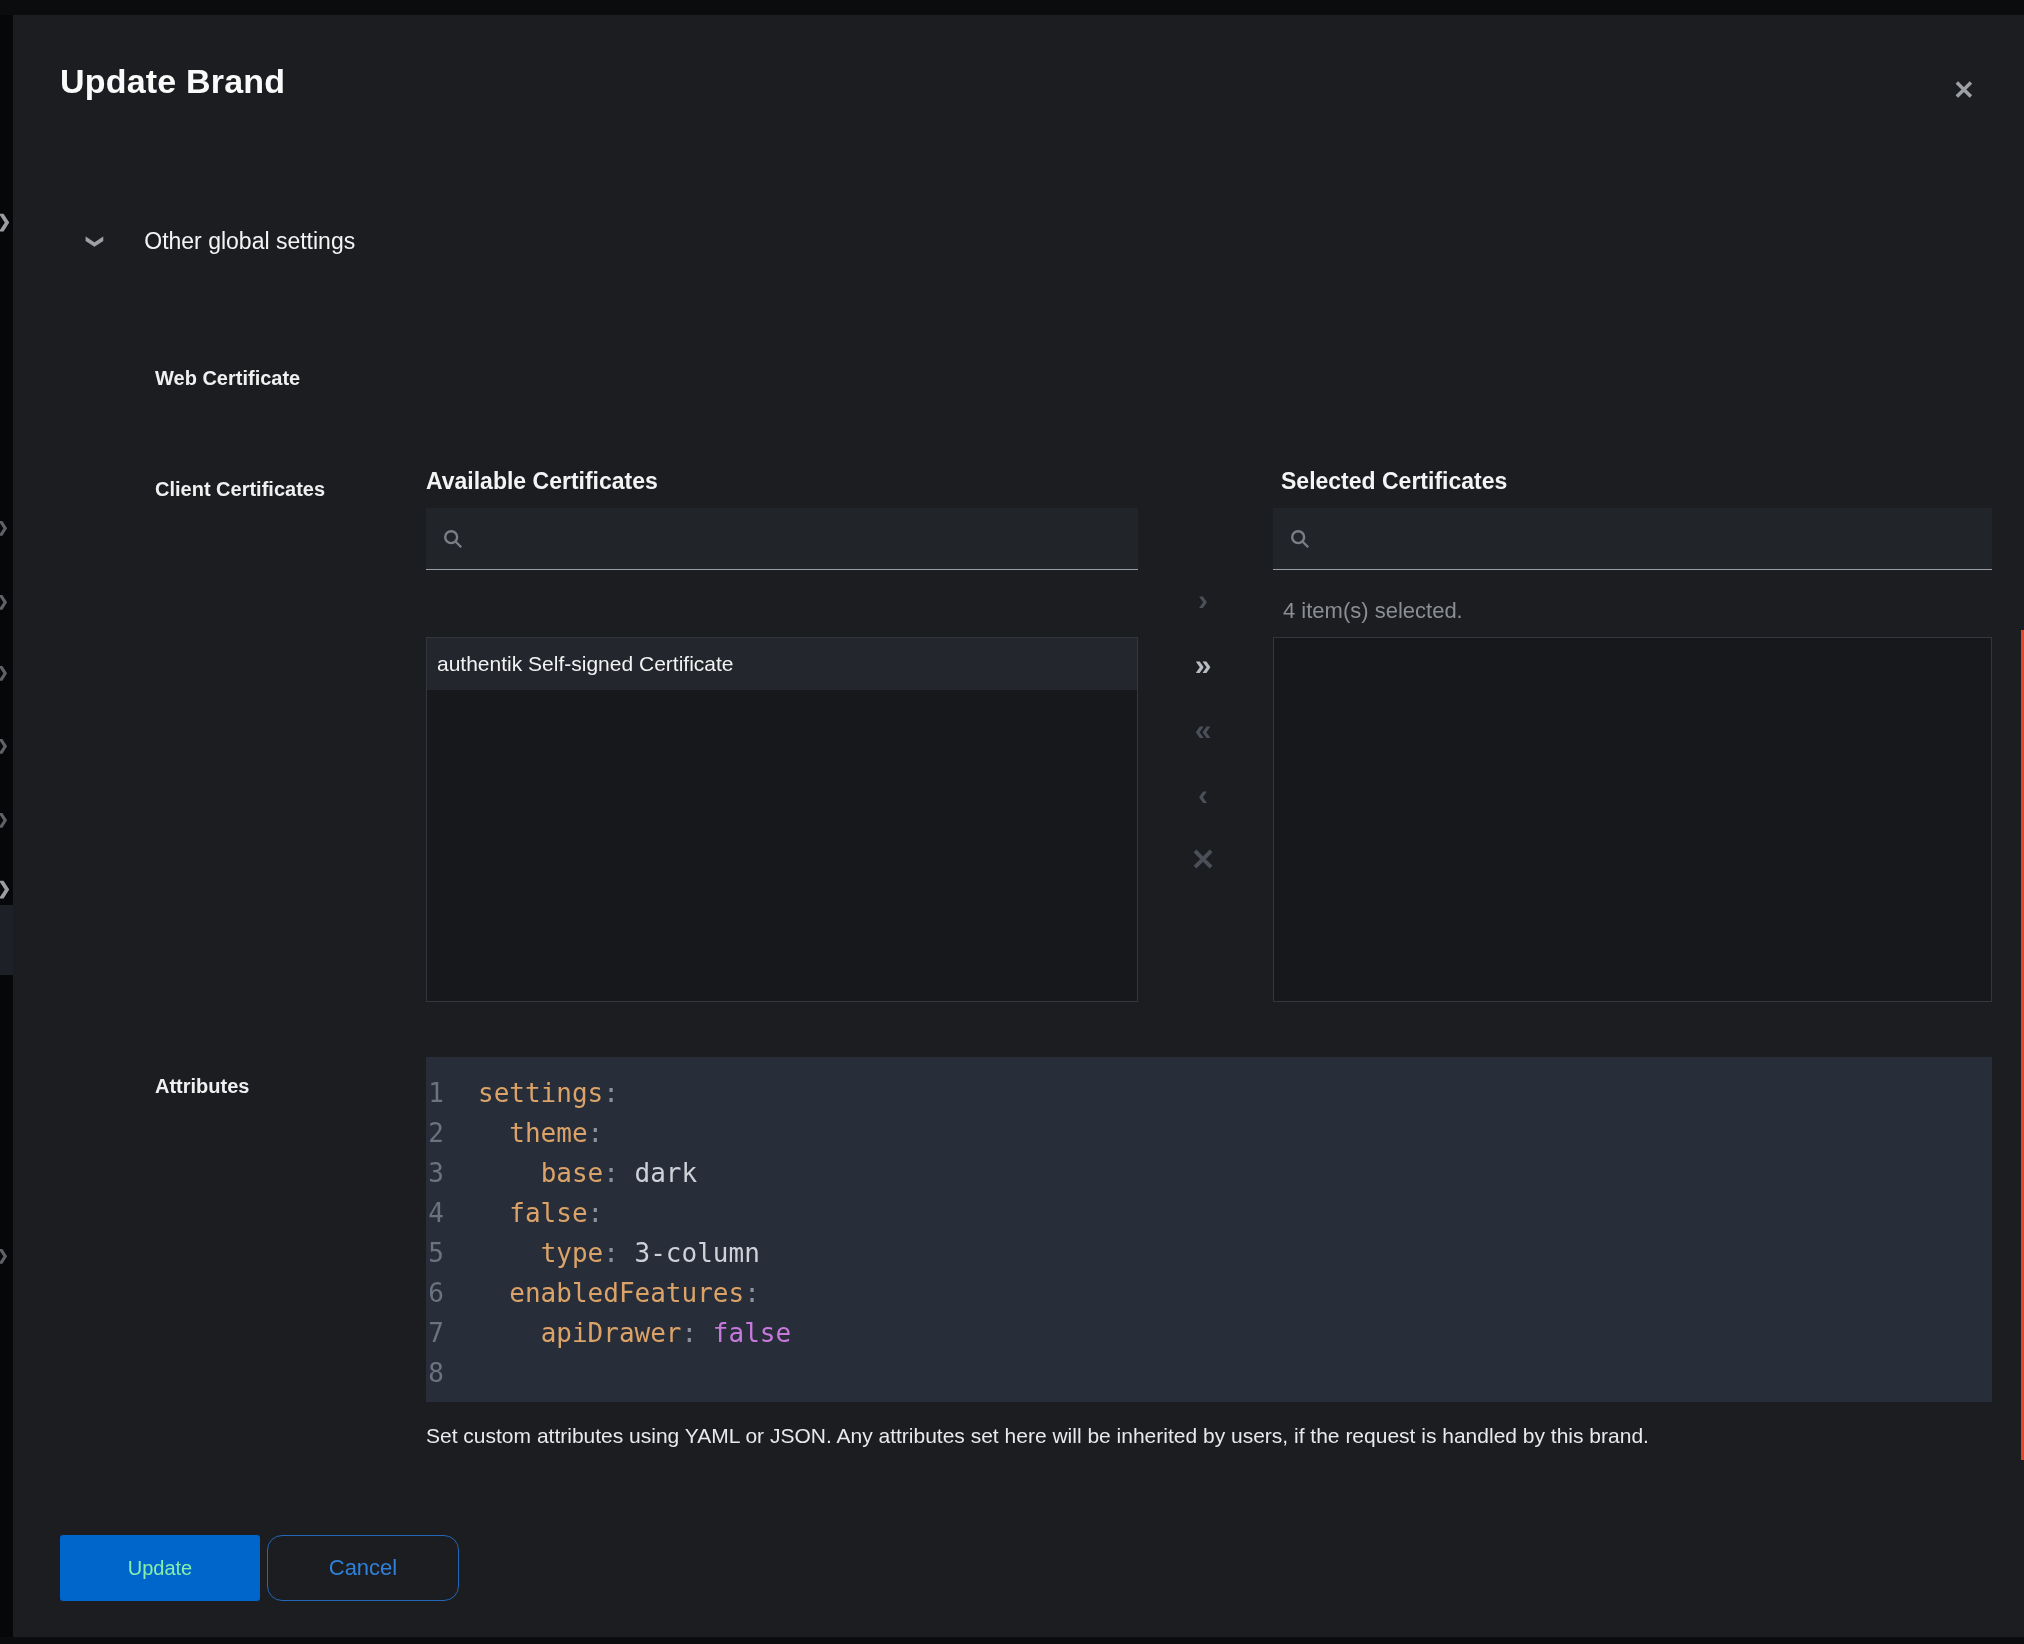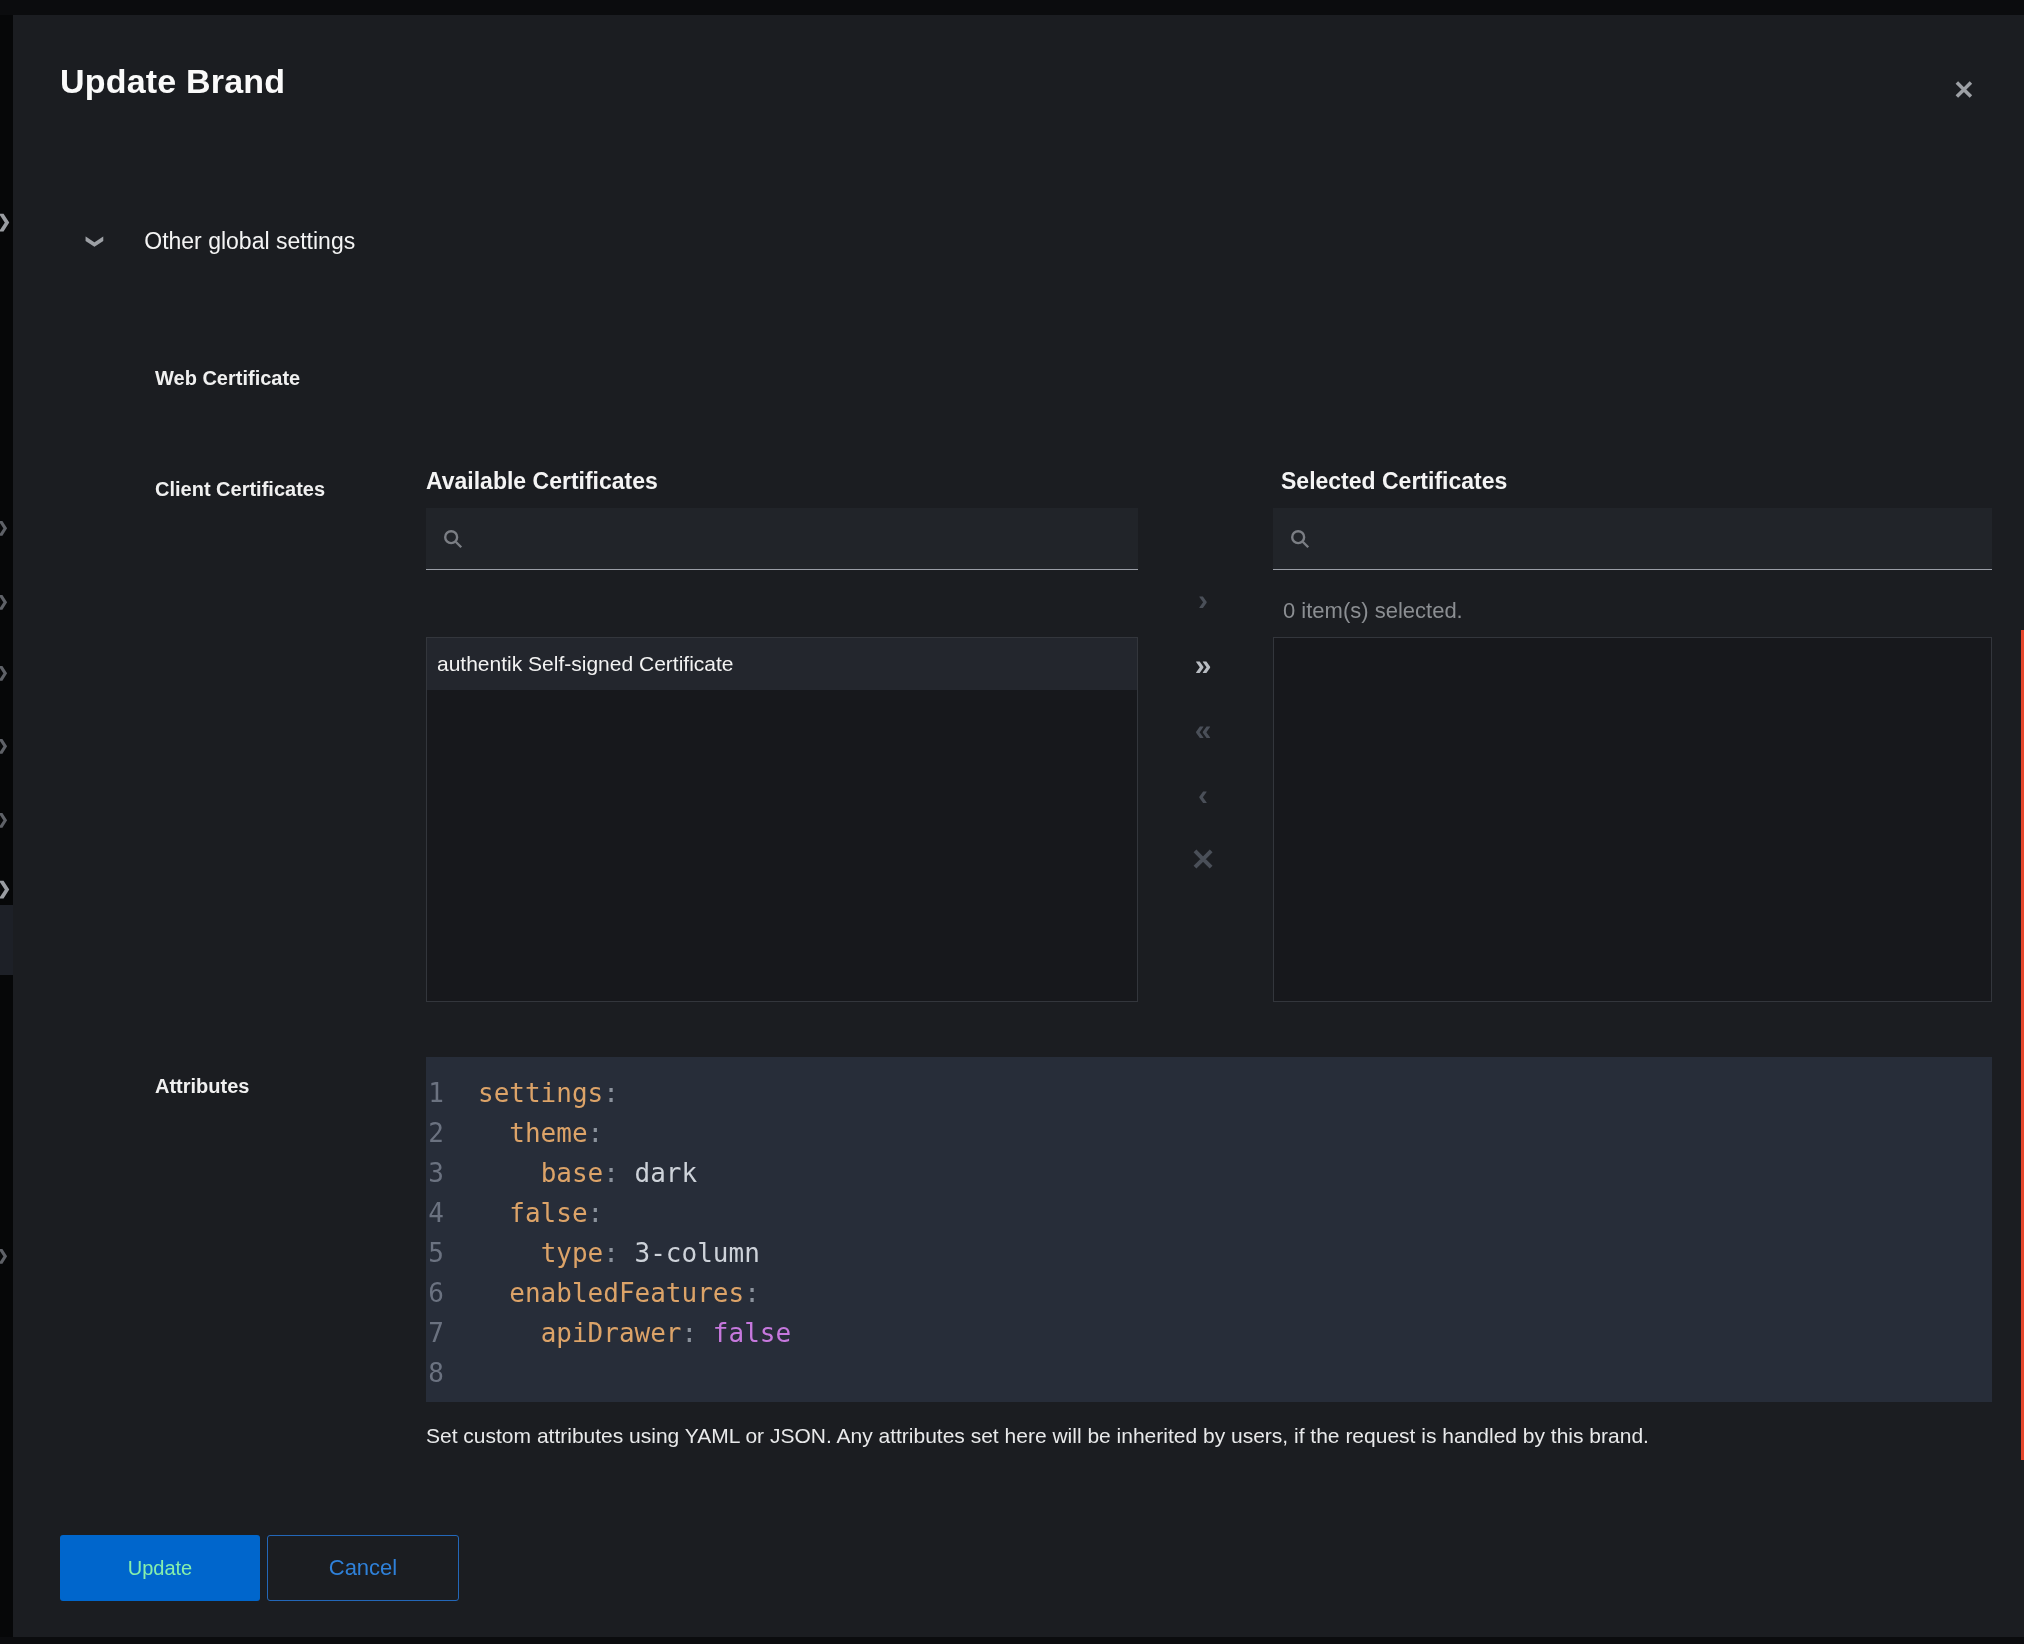--- a/index.html
+++ b/index.html
@@ -77,21 +77,21 @@
   .help-text { position:absolute; left:426px; top:1424px; width:1520px; font-size:21px; color:#e8e9ea; }
 
   
   .btn-primary {
     position:absolute; left:60px; top:1535px; width:200px; height:66px;
     background:#0066cc; color:#86efac; border:none; border-radius:3px;
     font-size:20px; cursor:pointer; font-family:"Liberation Sans", sans-serif;
   }
   .btn-secondary {
     position:absolute; left:267px; top:1535px; width:192px; height:66px;
-    background:transparent; color:#2f81d9; border:1px solid #2367b8; border-radius:3px;
+    background:transparent; color:#2f81d9; border:1px solid #2367b8; border-radius:15px;
     font-size:22px; cursor:pointer; font-family:"Liberation Sans", sans-serif;
   }
 </style>
 </head>
 <body>
 
 <div id="app">
 
   <div class="strip-top"></div>
   <div class="strip-left" id="sidebar-strip">
@@ -131,21 +131,21 @@
     <input type="text" style="">
   </div>
   <div class="search-box" style="left:1273px; width:719px;">
     <svg class="search-icon" viewBox="0 0 24 24" fill="none" stroke="#7b7e84" stroke-width="2.6">
         <circle cx="10" cy="10" r="6.5"></circle>
         <line x1="15" y1="15" x2="21" y2="21"></line>
       </svg>
     <input type="text" style="">
   </div>
 
-  <span class="sel-status">0 item(s) selected.</span>
+  <span class="sel-status">4 item(s) selected.</span>
 
   <div class="list-box" style="left:426px; width:712px;" id="available-list">
       <div class="dual-item">authentik Self-signed Certificate</div>
     </div>
   <div class="list-box" style="left:1273px; width:719px;" id="selected-list"></div>
 
   <div class="transfer-col" id="transfer-controls">
       <button class="transfer-btn">›</button>
       <button class="transfer-btn enabled">»</button>
       <button class="transfer-btn">«</button>

